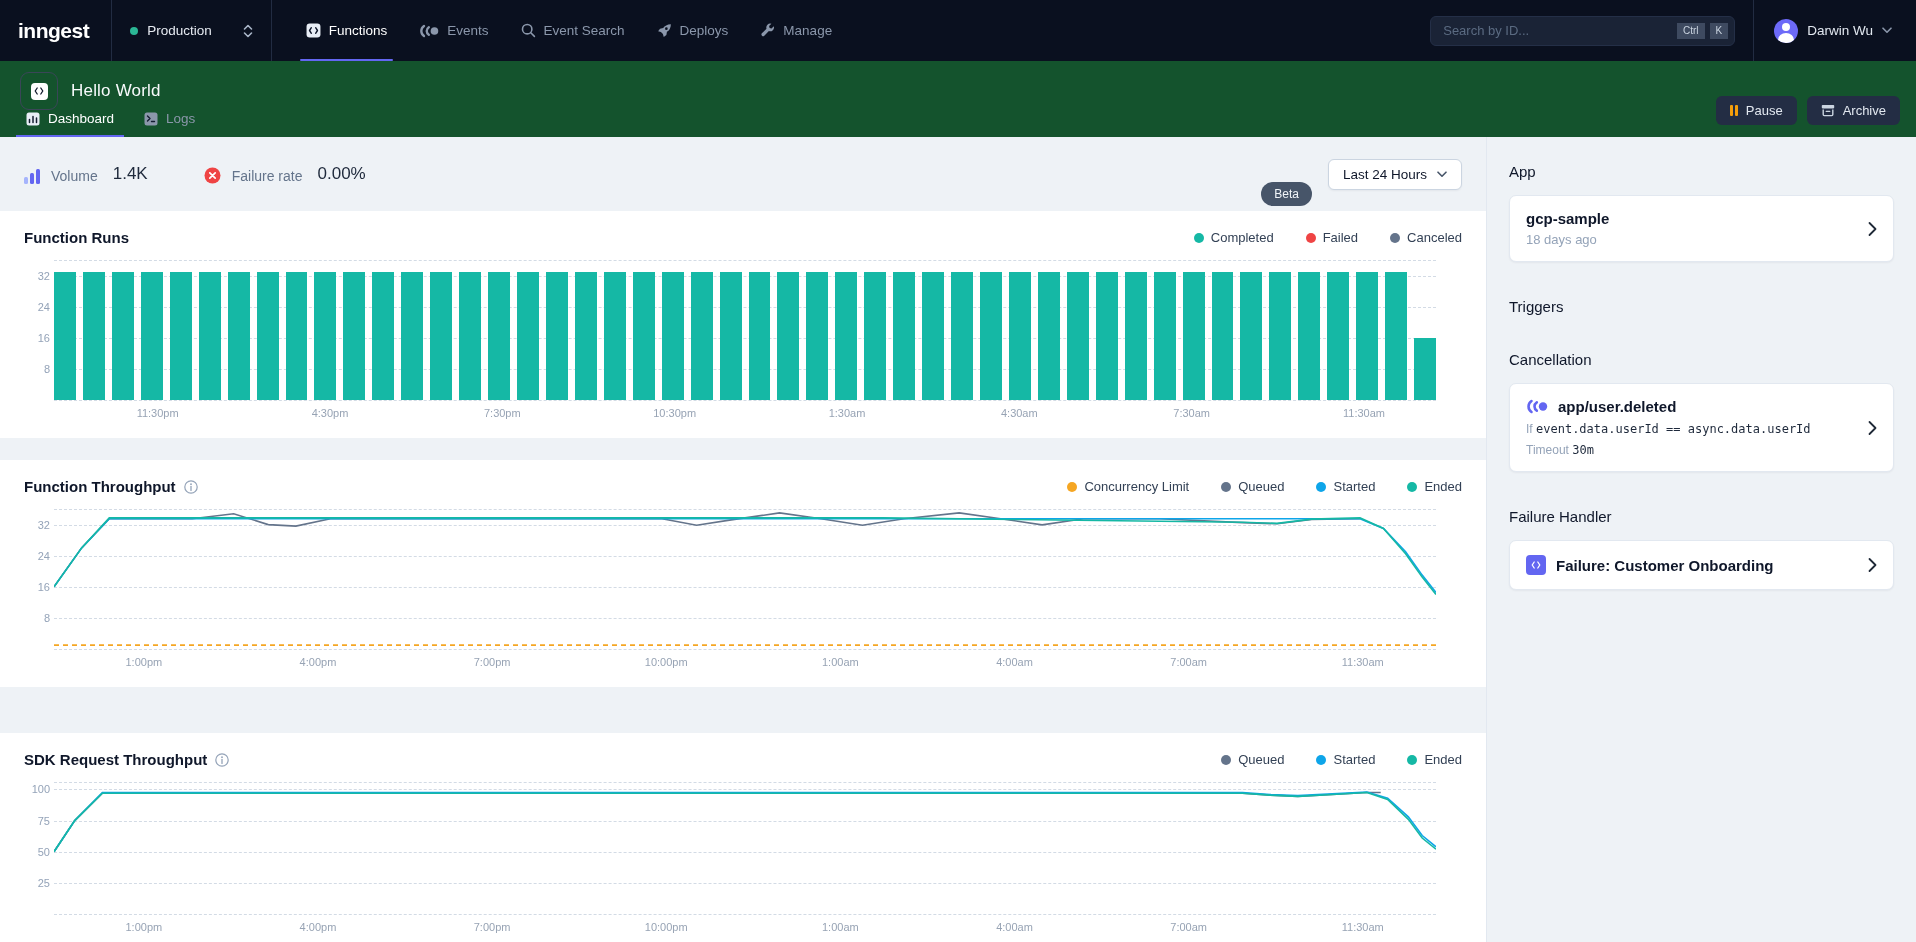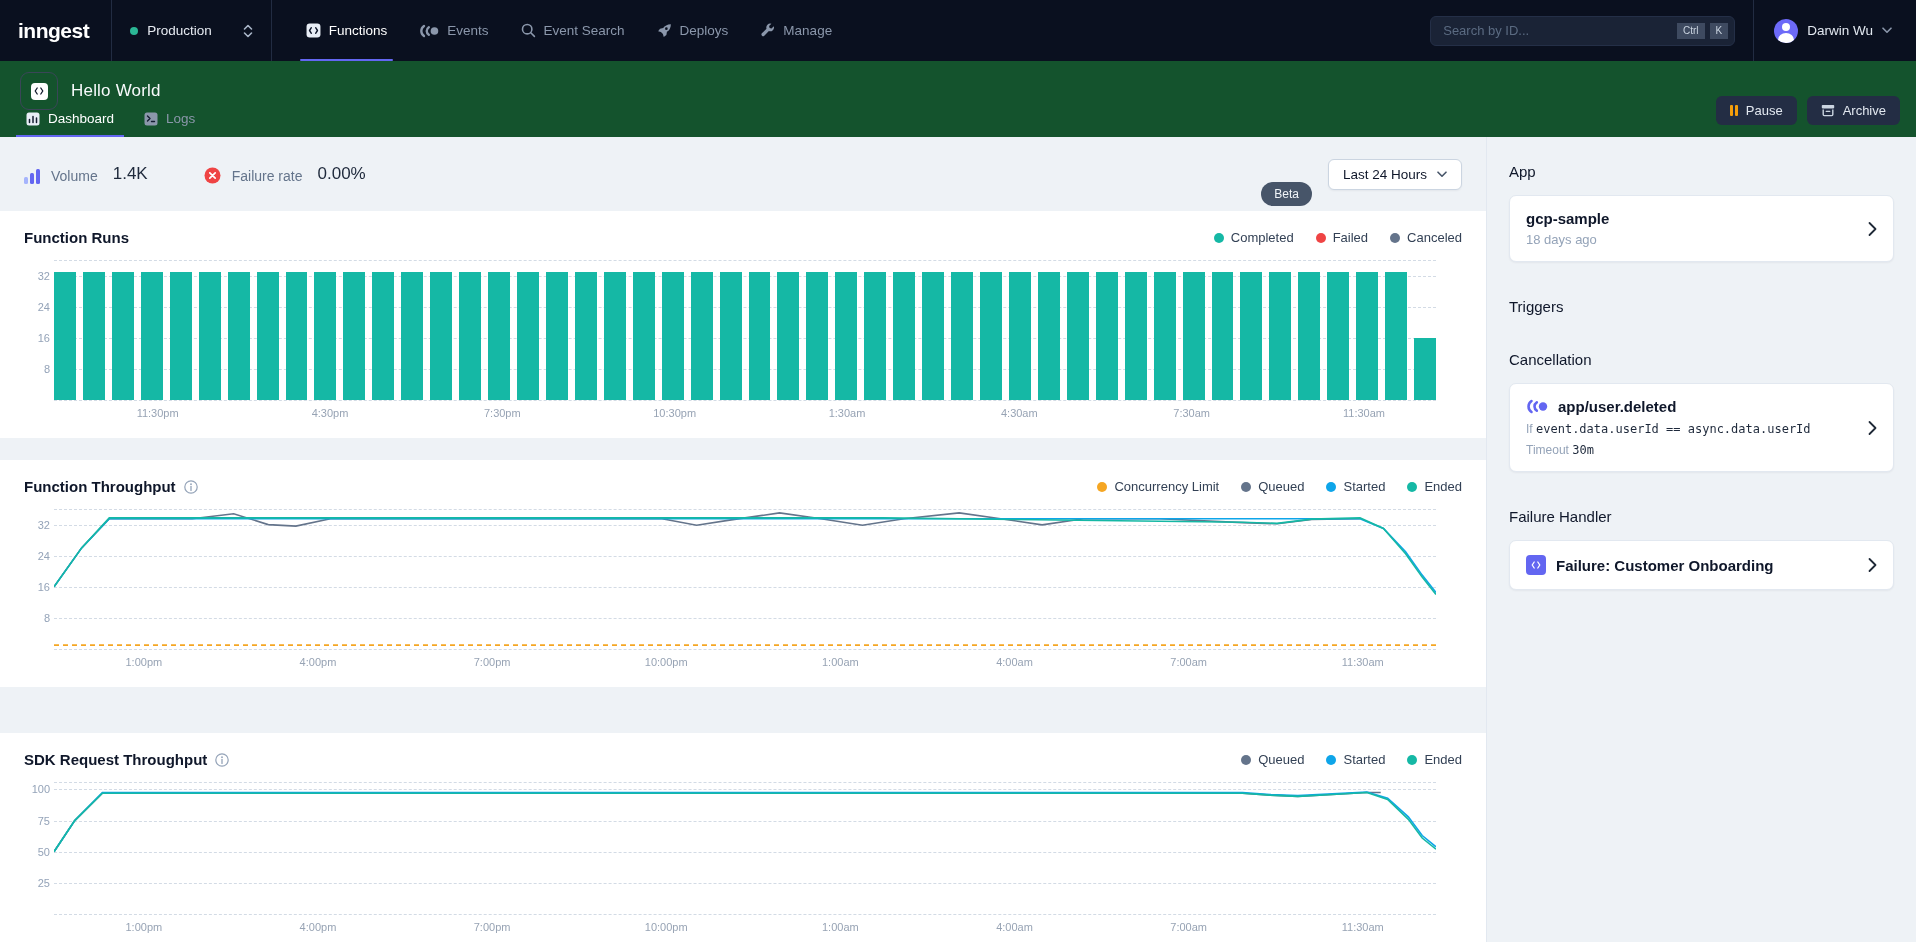--- a/index.html
+++ b/index.html
@@ -64,21 +64,21 @@
   .beta-pill { background:#475569; color:#f1f5f9; font-size:12px; border-radius:999px; padding:5px 13px;margin-top:40px; }
   .range-btn { background:#fff; border:1px solid #cbd5e1; border-radius:6px; color:#0f172a; font-size:13.5px; font-family:"Liberation Sans", sans-serif; padding:7px 14px; display:flex; align-items:center; gap:10px; cursor:pointer; box-shadow:0 1px 2px rgba(15,23,42,.05); }
 
   
   .panel { background:#fff; padding:18px 24px 14px; }
   .panel.mb22 { margin-bottom:22px; }
   .panel.mb46 { margin-bottom:46px; }
   .panel-head { display:flex; align-items:center; justify-content:space-between; margin-bottom:14px; }
   .ptitle { display:flex; align-items:center; gap:8px; }
   .ptitle h2 { font-size:15px; font-weight:700; color:#0f172a; }
-  .legend { display:flex; align-items:center; gap:22px; }
+  .legend { display:flex; align-items:center; gap:32px; }
   .legend-item { display:flex; align-items:center; gap:7px; font-size:13px; color:#334155; }
   .legend-item .dot { width:10px; height:10px; border-radius:50%; display:block; }
   .plot { position:relative; margin:0 26px 0 30px; }
   .plot.h140 { height:140px; }
   .plot.h132 { height:132px; }
   .gridline { position:absolute; left:0; right:0; border-top:1px dashed #d3dbe5; }
   .ytick { position:absolute; left:-24px; width:20px; text-align:right; font-size:11px; color:#94a3b8; line-height:12px; }
   .bars { position:absolute; inset:0; display:flex; align-items:flex-end; gap:7px; }
   .bar { flex:1; }
   .line-svg { position:absolute; inset:0; width:100%; height:100%; }

